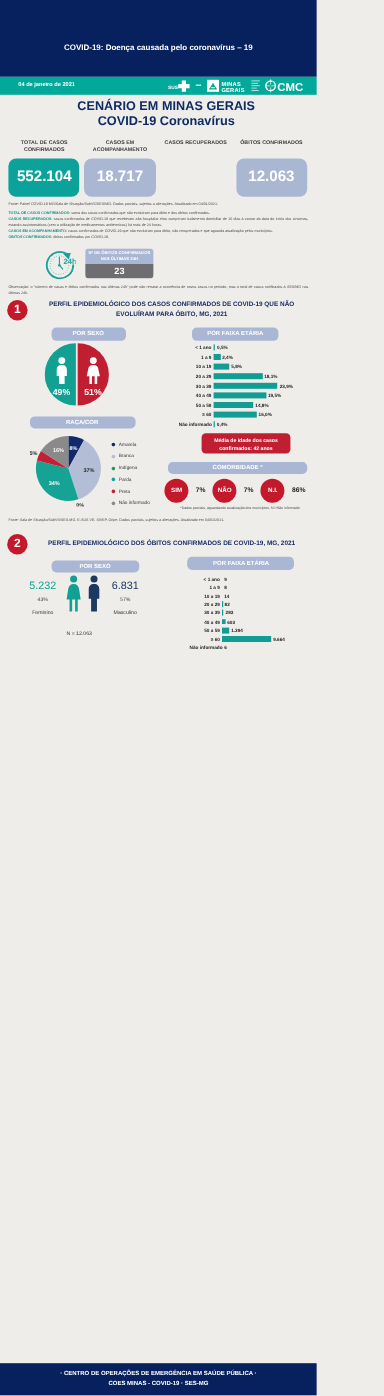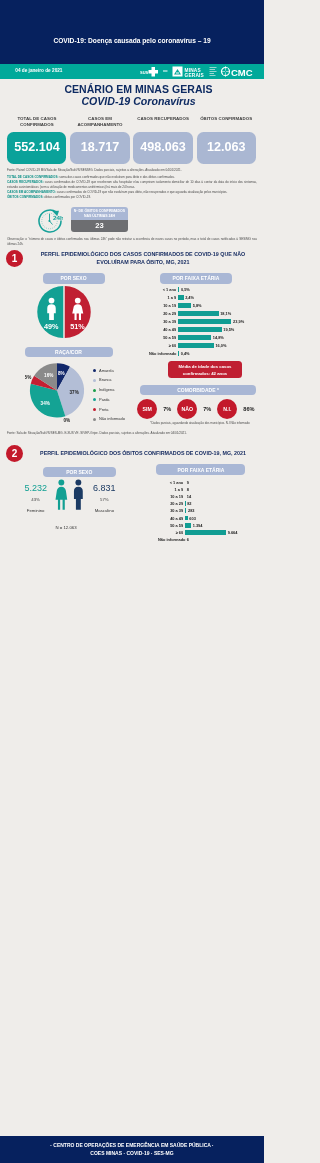--- a/index.html
+++ b/index.html
@@ -12,21 +12,21 @@
   .hdr h1{margin:0;position:absolute;left:0;right:0;top:24px;text-align:center;
           color:#fff;font-size:14.0px;font-weight:bold;letter-spacing:.3px;}
   .hdr .sub{position:absolute;left:0;right:0;top:37.0px;text-align:center;
             color:#fff;font-size:6.65px;font-weight:bold;}
   .teal{background:#00a99a;height:15px;position:relative;}
   .teal .date{position:absolute;left:15.3px;top:4.3px;color:#fff;font-size:4.7px;font-weight:bold;}
   .logos{position:absolute;right:4px;top:1px;display:flex;align-items:center;gap:3px;height:13px;}
   
   .bigtitle{text-align:center;color:#0e2b62;font-weight:bold;position:absolute;top:83.5px;left:13px;right:0;}
   .bigtitle .l1{font-size:10.5px;letter-spacing:.05px;line-height:1.1;}
-  .bigtitle .l2{font-size:10.6px;line-height:1.15;font-style:italic;}
+  .bigtitle .l2{font-size:10.6px;line-height:1.15;}
   
   .stats{display:flex;justify-content:space-between;position:absolute;top:116px;left:7.3px;width:248.5px;}
   .stat{width:59.2px;text-align:center;}
   .stat .lab{font-size:4.4px;font-weight:bold;color:#3b3b3b;line-height:1.33;height:16px;letter-spacing:0.05px;}
   .stat .box{height:30.8px;border-radius:6.5px;display:flex;align-items:center;
              justify-content:center;color:#fff;font-size:12.6px;font-weight:bold;padding-bottom:1px;}
   .box.t{background:#0aa29a;}
   .box.b{background:#aab7d2;}
   
   .fine{font-size:3.05px;line-height:1.62;padding:0 7px;color:#4a4a4a;position:absolute;top:175px;left:0;right:0;box-sizing:border-box;text-align:justify;}
@@ -127,21 +127,20 @@
       <div class="stat">
         <div class="lab">TOTAL DE CASOS CONFIRMADOS</div>
         <div class="box t">552.104</div>
       </div>
       <div class="stat">
         <div class="lab">CASOS EM ACOMPANHAMENTO</div>
         <div class="box b">18.717</div>
       </div>
       <div class="stat">
         <div class="lab">CASOS RECUPERADOS</div>
-        <div class="box b">498.063</div>
       </div>
       <div class="stat">
         <div class="lab">ÓBITOS CONFIRMADOS</div>
         <div class="box b">12.063</div>
       </div>
     </div>
 
   <div class="src">Fonte: Painel COVID-19 MG/Sala de Situação/SubVS/SES/MG. Dados parciais, sujeitos a alterações. Atualizado em 04/01/2021.</div>
   <div class="fine">
       <p><b>TOTAL DE CASOS CONFIRMADOS:</b><span> soma dos casos confirmados que não evoluíram para óbito e dos óbitos confirmados.</span></p>

